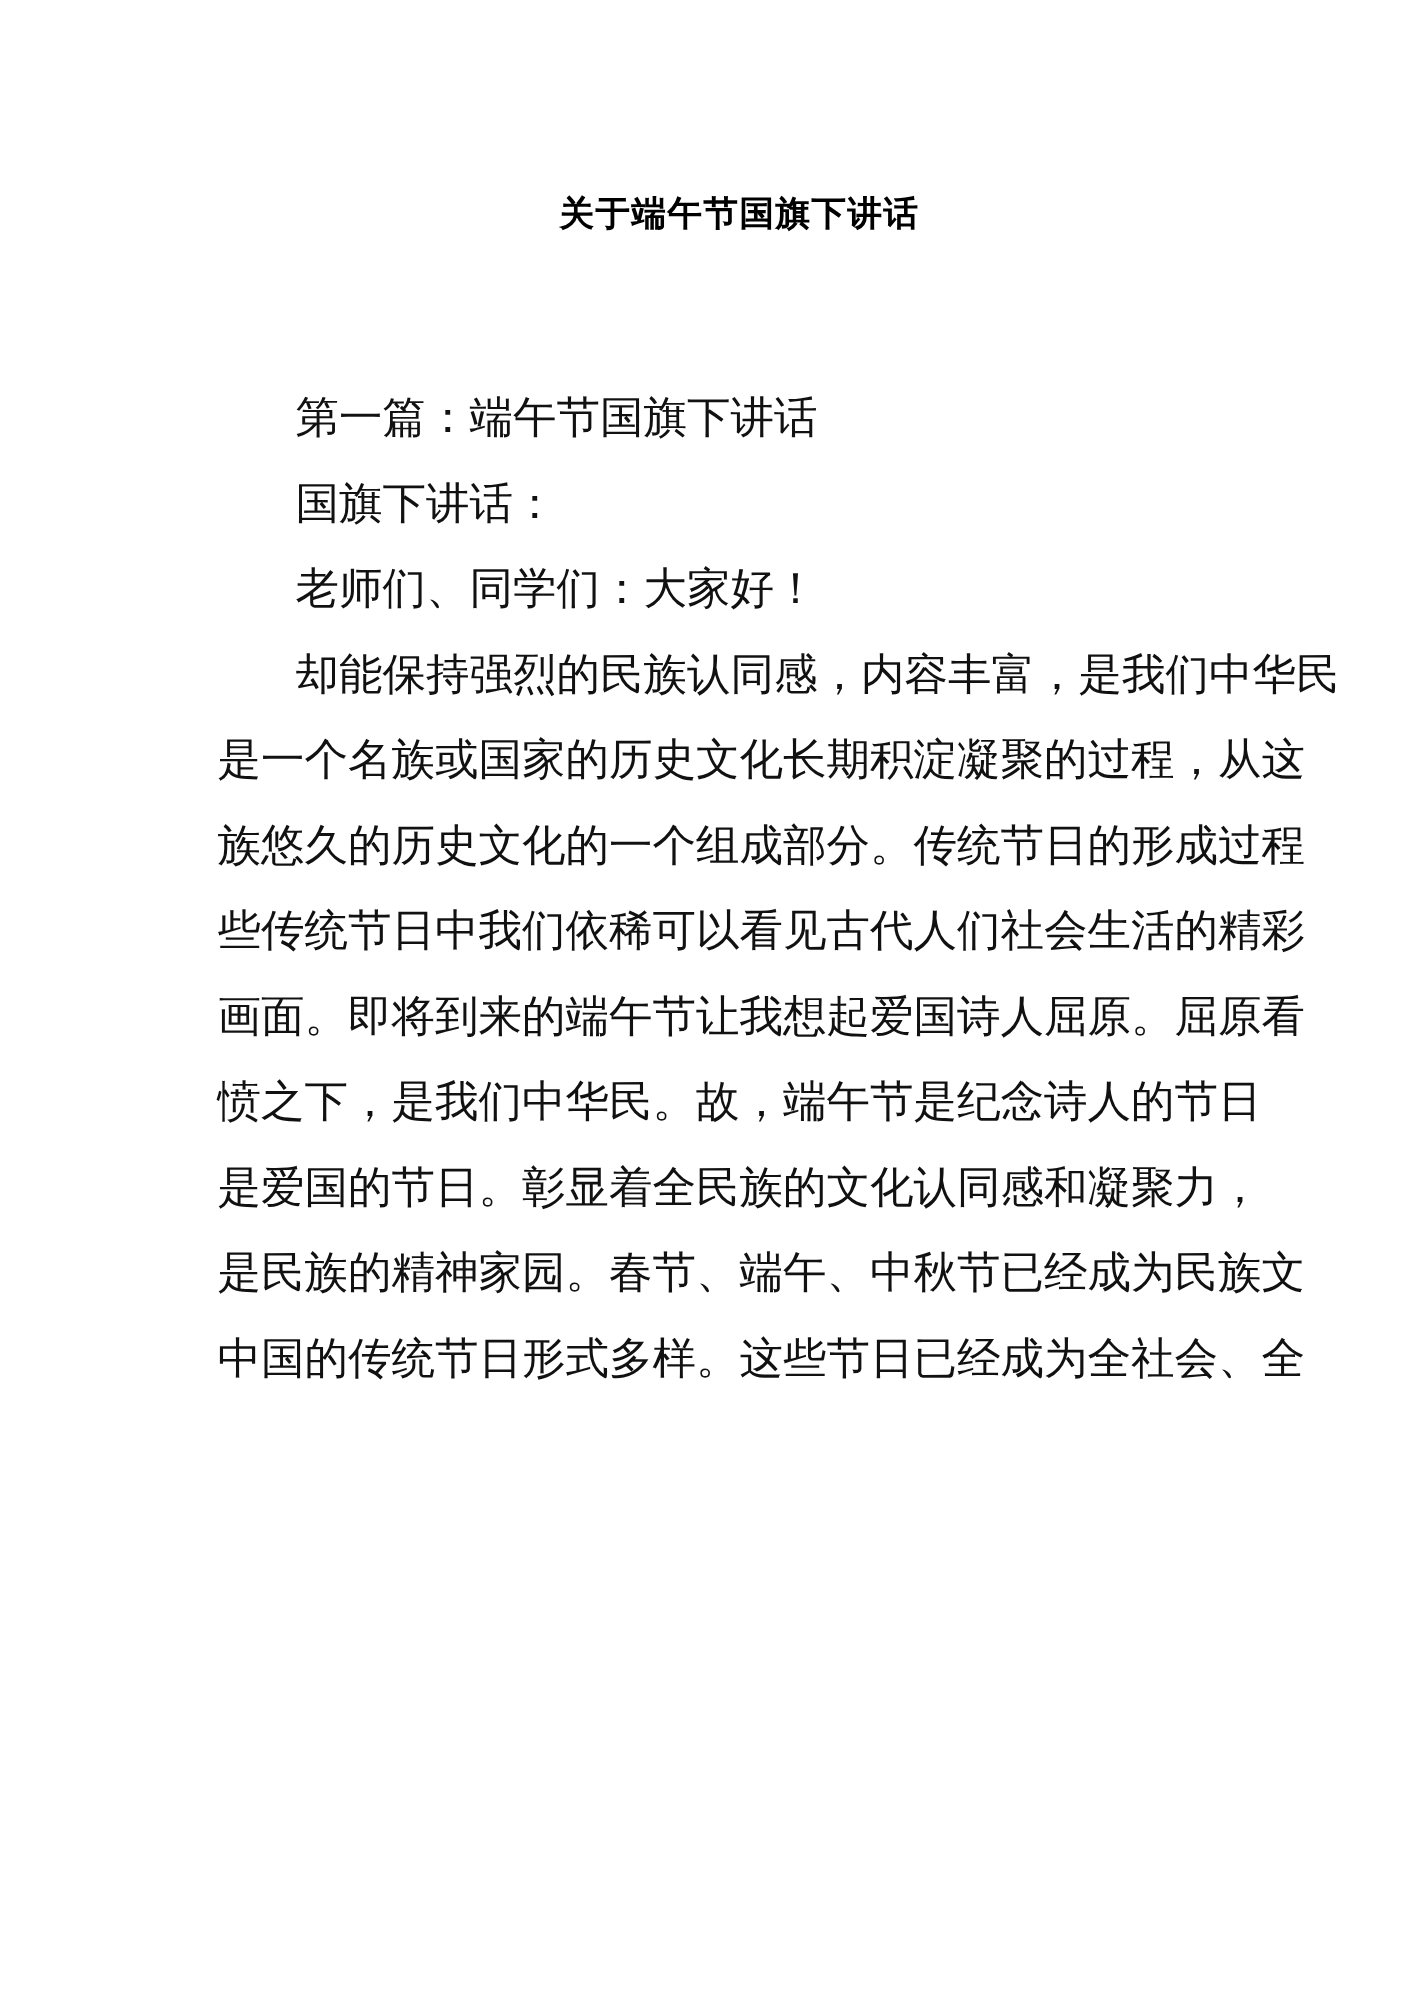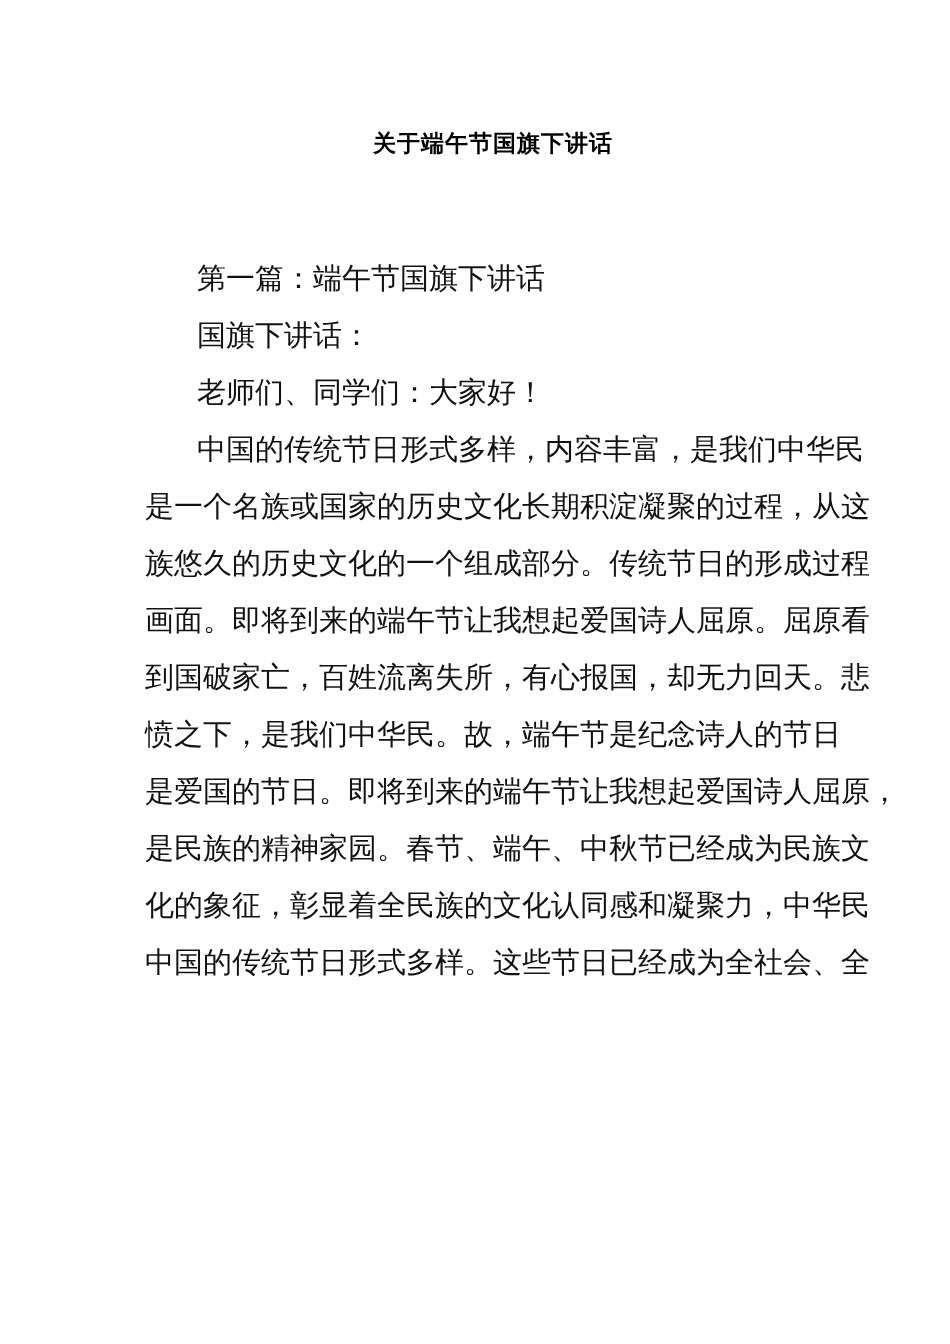--- a/index.html
+++ b/index.html
@@ -34,25 +34,24 @@
     <div>
       <span class="line first">第一篇：端午节国旗下讲话</span>
     </div>
     <div>
       <span class="line first">国旗下讲话：</span>
     </div>
     <div>
       <span class="line first">老师们、同学们：大家好！</span>
     </div>
     <div>
-      <span class="line first">中国的传统节日形式多样，内容丰富，是我们中华民</span>
+      <span class="line first">却能保持强烈的民族认同感，内容丰富，是我们中华民</span>
       <span class="line">是一个名族或国家的历史文化长期积淀凝聚的过程，从这</span>
       <span class="line">族悠久的历史文化的一个组成部分。传统节日的形成过程</span>
+      <span class="line">些传统节日中我们依稀可以看见古代人们社会生活的精彩</span>
       <span class="line">画面。即将到来的端午节让我想起爱国诗人屈原。屈原看</span>
-      <span class="line">到国破家亡，百姓流离失所，有心报国，却无力回天。悲</span>
       <span class="line">愤之下，是我们中华民。故，端午节是纪念诗人的节日</span>
-      <span class="line">是爱国的节日。即将到来的端午节让我想起爱国诗人屈原，</span>
+      <span class="line">是爱国的节日。彰显着全民族的文化认同感和凝聚力，</span>
       <span class="line">是民族的精神家园。春节、端午、中秋节已经成为民族文</span>
-      <span class="line">化的象征，彰显着全民族的文化认同感和凝聚力，中华民</span>
       <span class="line">中国的传统节日形式多样。这些节日已经成为全社会、全</span>
     </div>
   </div>
 </div>
 
 </body></html>

